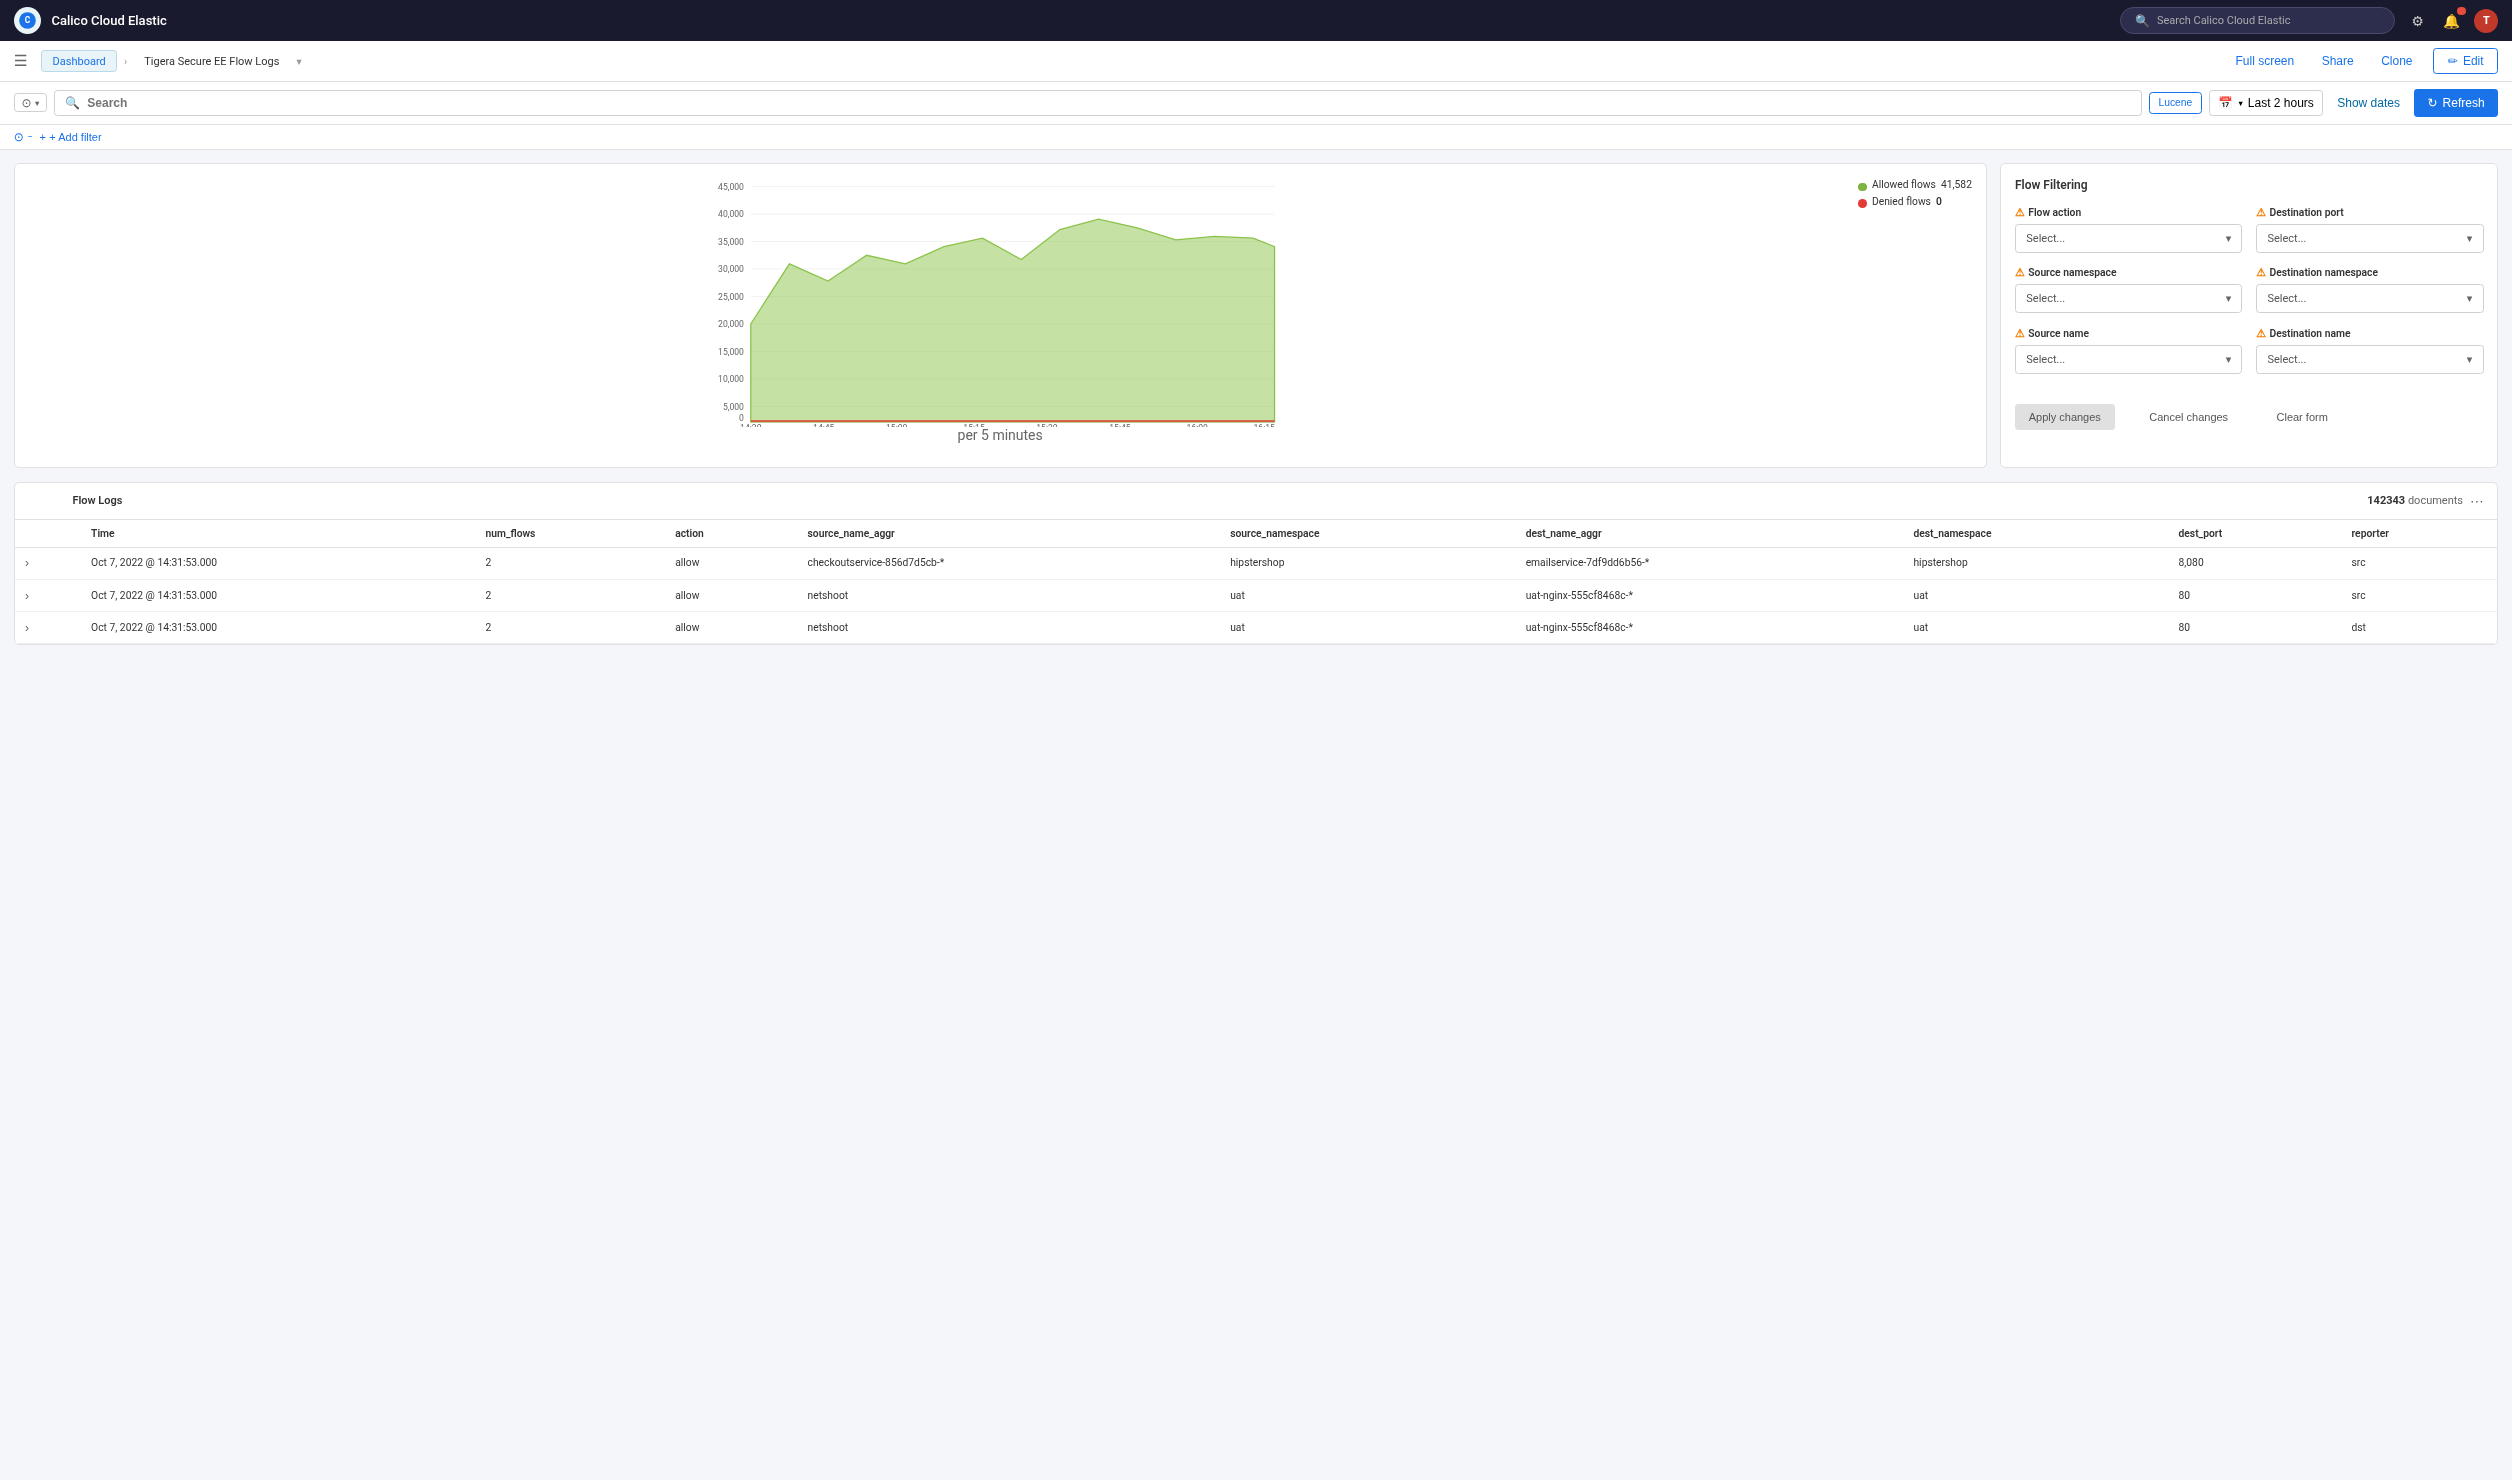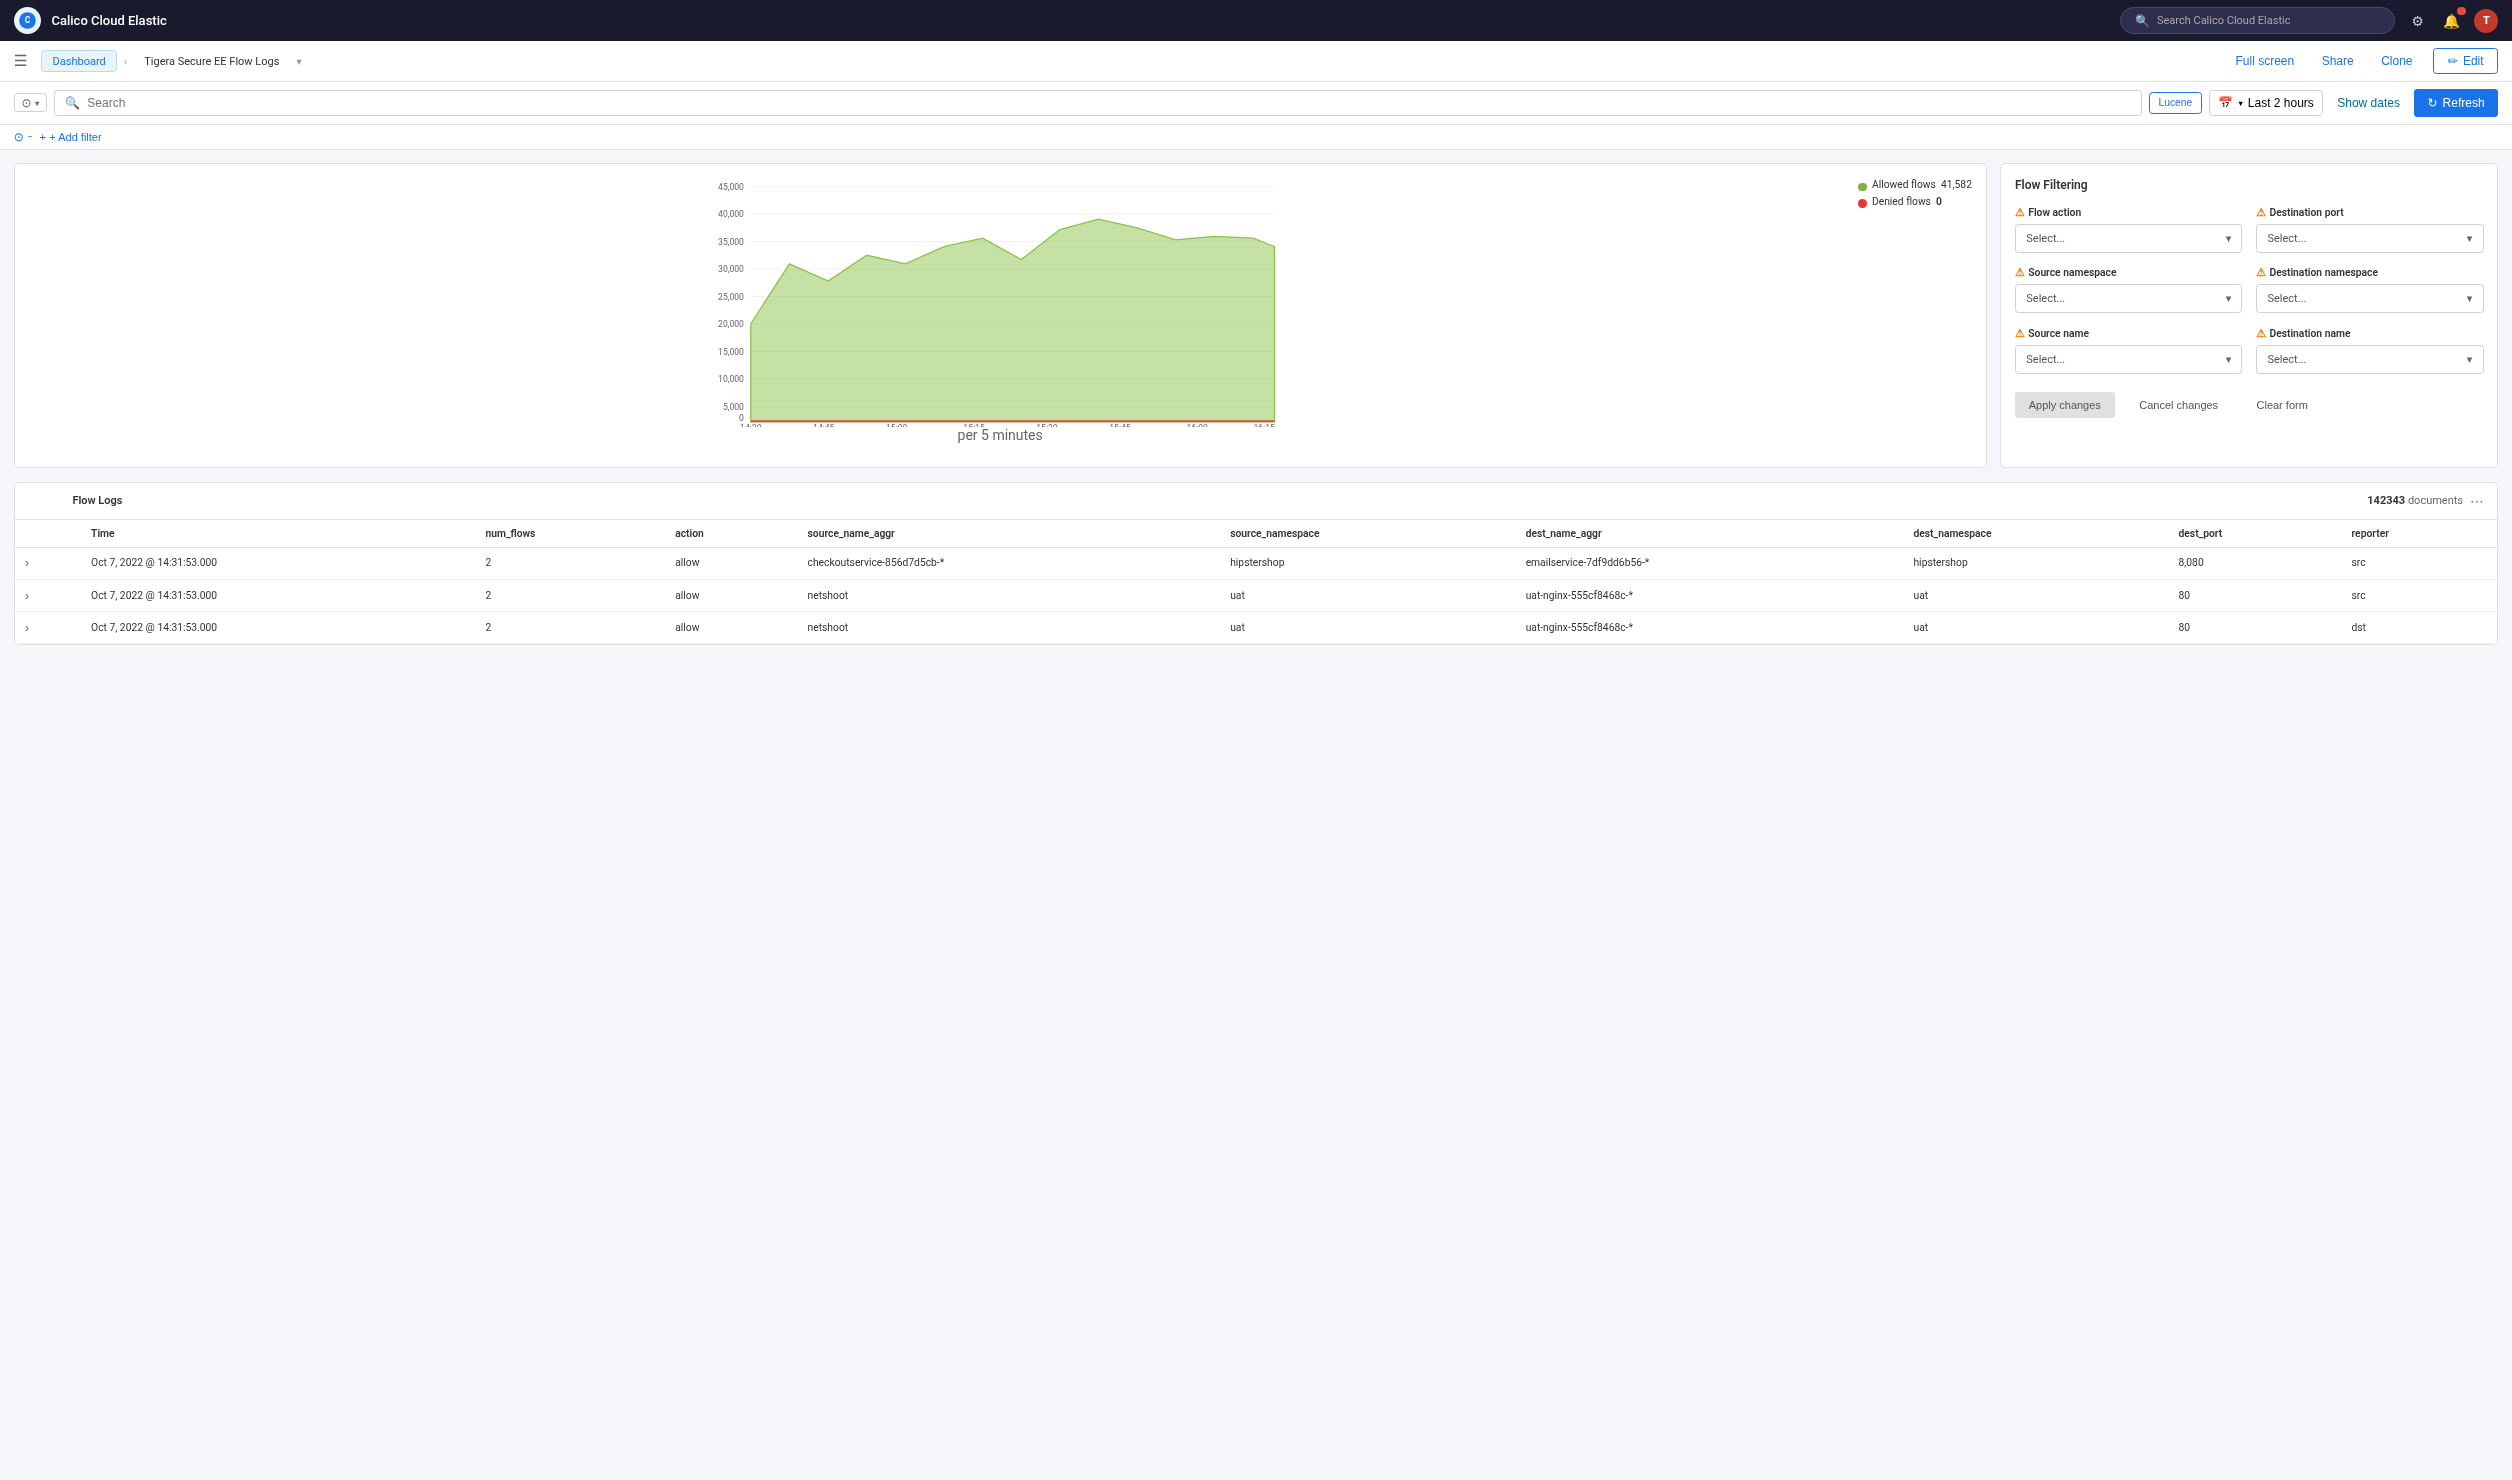--- a/index.html
+++ b/index.html
@@ -78,21 +78,21 @@
     }
     .search-input-wrap {
       flex: 1;
       display: flex;
       align-items: center;
       border: 0.9px solid #d0d0d0;
       border-radius: 3.4px;
       padding: 5.1px 10.3px;
       gap: 6.9px;
     }
-    .search-input { border: none; outline: none; flex: 1; font-size: 12px; color: #333; }
+    .search-input { border: none; outline: none; flex: 1; font-size: 12px; color: #333; font-weight: bold; }
     .lucene-btn {
       background: none;
       border: 0.9px solid #1a73e8;
       color: #1a73e8;
       border-radius: 3.4px;
       padding: 4.3px 8.6px;
       font-size: 10.3px;
       cursor: pointer;
     }
     .time-btn {
@@ -184,22 +184,22 @@
       align-items: center;
       justify-content: space-between;
       cursor: pointer;
       background: white;
       font-size: 11px;
       color: #555;
     }
     .chevron-icon { color: #666; }
     .filter-actions {
       display: flex;
-      gap: 11px;
-      margin-top: 18px;
+      gap: 21px;
+      margin-top: 30px;
     }
     .btn-apply {
       background: #e0e0e0;
       border: none;
       border-radius: 3.4px;
       padding: 6.9px 13.7px;
       font-size: 11px;
       color: #555;
       cursor: pointer;
     }

